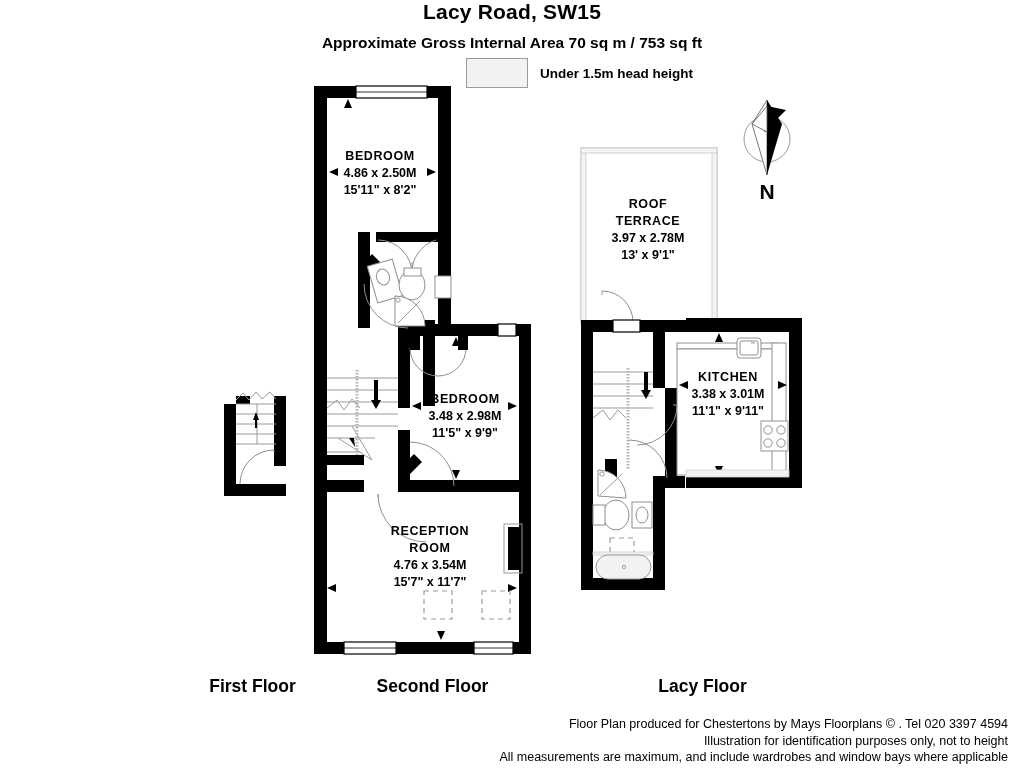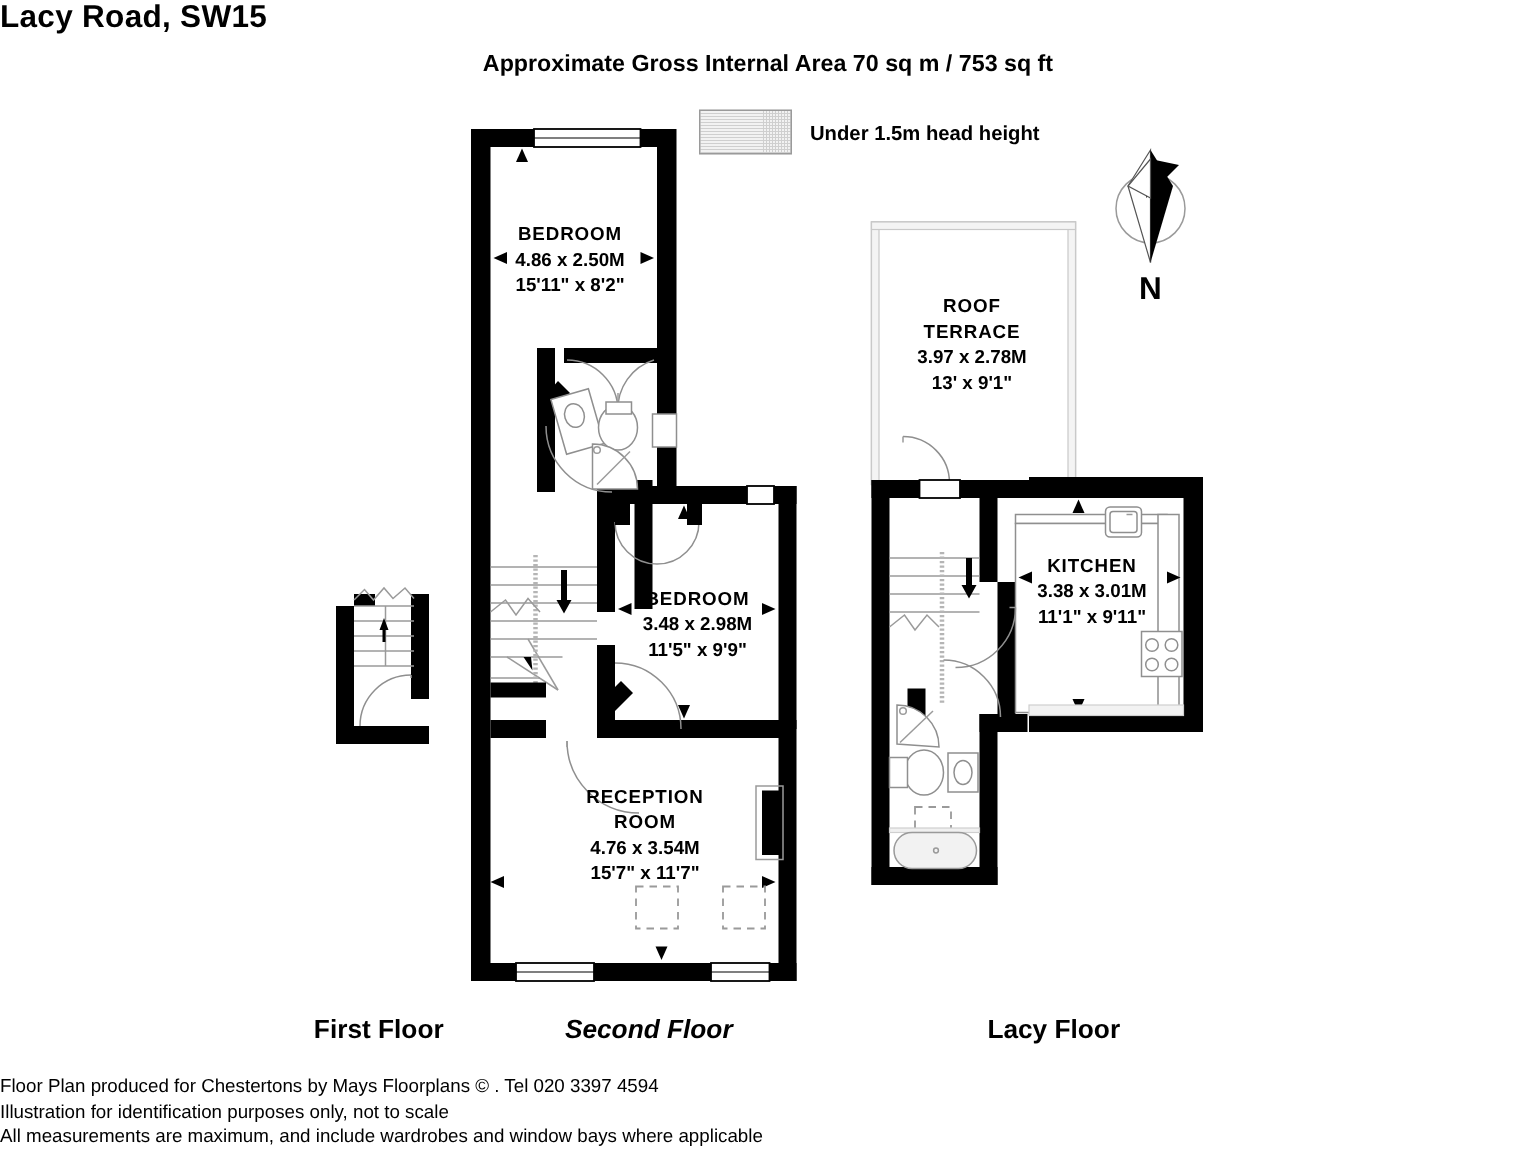--- a/index.html
+++ b/index.html
@@ -10,55 +10,56 @@
     width: 1024px; height: 768px;
     font-family: "Liberation Sans", sans-serif;
     color: #000;
     overflow: hidden;
     position: relative;
   }
   #root { position: relative; width: 1024px; height: 768px; }
 
   .title {
     position: absolute; left: 0; top: 0; width: 1024px;
+    text-align: center;
     font-size: 21px; font-weight: bold;
     letter-spacing: 0.2px;
   }
   .subtitle {
     position: absolute; left: 0; top: 34px; width: 1024px;
     text-align: center;
     font-size: 15.5px; font-weight: bold;
   }
 
   .legend {
-    position: absolute; left: 466px; top: 73px;
+    position: absolute; left: 466px; top: 58px;
     display: flex; align-items: center; gap: 12px;
   }
   .legend-swatch {
     width: 60px; height: 28px;
     border: 1px solid #9a9a9a;
     background-color: #f2f2f2;
     background-image:
       repeating-linear-gradient(0deg, #cfcfcf 0px, #cfcfcf 0.5px, transparent 0.5px, transparent 2px),
       repeating-linear-gradient(90deg, #cfcfcf 0px, #cfcfcf 0.5px, transparent 0.5px, transparent 2px);
   }
   .legend-label { font-size: 13.5px; font-weight: bold; }
 
   .floor-labels { position: absolute; left: 0; top: 676px; width: 912px; height: 28px; }
   .floor-label {
     position: absolute; font-size: 17.5px; font-weight: bold;
     text-align: center;
   }
   .fl-1 { left: 165px; width: 175px; }
-  .fl-2 { left: 345px; width: 175px; font-style: italic; }
+  .fl-2 { left: 345px; width: 175px; }
   .fl-3 { left: 615px; width: 175px; }
 
   .footer {
     position: absolute; left: 0; top: 716px; width: 1008px;
-    text-align: left;
+    text-align: right;
   }
   .footer div { font-size: 12.5px; line-height: 16.5px; }
 
   svg { position: absolute; left: 0; top: 0; }
   .wall { fill: #000; }
   .thin { fill: none; stroke: #9a9a9a; stroke-width: 1; }
   .thin-d { fill: none; stroke: #8f8f8f; stroke-width: 1; }
   .fixture { fill: #fff; stroke: #8f8f8f; stroke-width: 1; }
   .dash { fill: none; stroke: #9a9a9a; stroke-width: 1.2; stroke-dasharray: 5 4; }
 
@@ -389,17 +390,17 @@
   </svg>
 
   <div class="floor-labels">
     <div class="floor-label fl-1">First Floor</div>
     <div class="floor-label fl-2">Second Floor</div>
     <div class="floor-label fl-3">Lacy Floor</div>
   </div>
 
   <div class="footer">
     <div>Floor Plan produced for Chestertons by Mays Floorplans  © . Tel 020 3397 4594</div>
-    <div>Illustration for identification purposes only, not to scale</div>
+    <div>Illustration for identification purposes only, not to height</div>
     <div>All measurements are maximum, and include wardrobes and window bays where applicable</div>
   </div>
 
 </div>
 
 </body></html>

